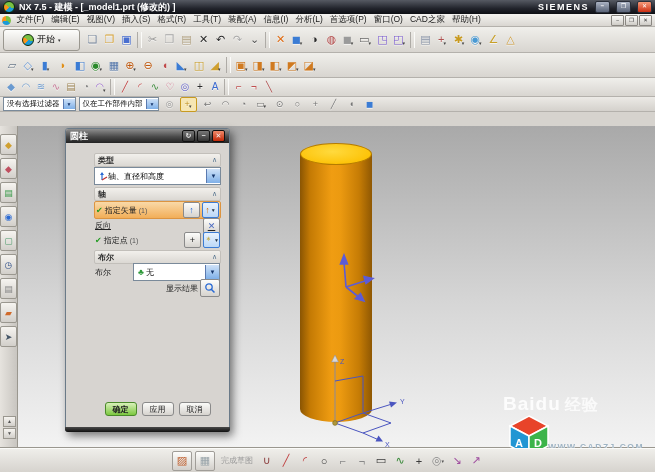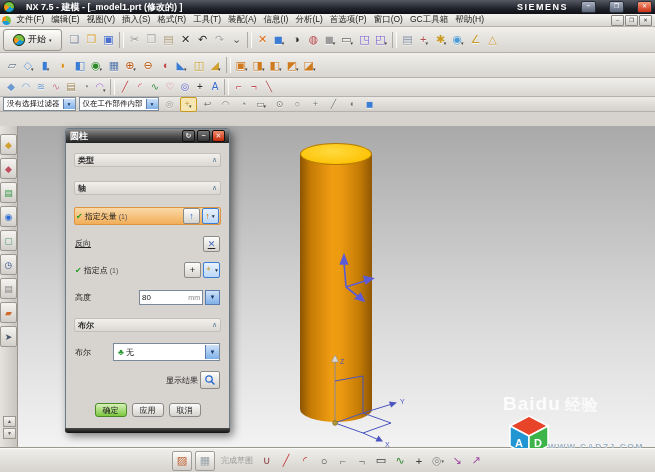--- a/index.html
+++ b/index.html
@@ -1,20 +1,20 @@
 <!DOCTYPE html>
 <html><head>
 <meta charset="utf-8">
 <style>
   html,body{margin:0;padding:0;background:#888;}
   .screen{position:relative;width:655px;height:472px;overflow:hidden;
     font-family:"Liberation Sans","DejaVu Sans",sans-serif;background:#d6d3ce;
     -webkit-font-smoothing:antialiased;}
   
-  .titlebar{position:absolute;top:0;left:0;width:655px;height:14px;display:flex;align-items:center;gap:11px;
+  .titlebar{position:absolute;top:0;left:0;width:655px;height:14px;display:flex;align-items:center;gap:4px;
     background:linear-gradient(#565a63,#22242c 60%,#0d0f14);color:#fff;font-size:9px;font-weight:bold;padding:0 3px;box-sizing:border-box;}
   .nx-logo{width:10px;height:10px;border-radius:50%;flex:none;
     background:conic-gradient(#7ac143 0 30%,#1b9ad6 30% 62%,#f7941d 62% 84%,#7ac143 84%);border:1px solid #0a2a0a;}
   .brand{margin-left:auto;letter-spacing:1.5px;font-size:9px;}
   .winbtn{width:13px;height:10px;flex:none;margin-left:2px;font-size:6px;line-height:9px;text-align:center;color:#fff;
     background:linear-gradient(#aab2c2,#5a6478);border:1px solid #2a2f3a;border-radius:2px;}
   .winbtn.close{background:linear-gradient(#f59a7a,#cc2e12);}
   
   .menubar{position:absolute;top:14px;left:0;width:655px;height:13px;display:flex;align-items:center;
     background:linear-gradient(#f4f3f0,#d9d6d1);border-bottom:1px solid #b4b1ac;font-size:8.5px;color:#1a1a1a;padding:0 2px;box-sizing:border-box;}
@@ -29,21 +29,21 @@
     background:linear-gradient(#f0efeb,#d8d5d0);border-bottom:1px solid #b4b1ac;padding:0 3px;}
   .tb1{top:27px;height:26px;}
   .tb2{top:53px;height:25px;}
   .tb3{top:78px;height:19px;}
   .tbi{width:17px;height:17px;display:flex;align-items:center;justify-content:center;flex:none;}
   .tbi .g{font-size:11px;line-height:1;text-shadow:0 1px 0 rgba(255,255,255,.6);}
   .tb3 .tbi{width:15px;height:15px;}
   .tb3 .tbi .g{font-size:10px;}
   .tbi .caret{font-size:5px;color:#444;margin-left:-1px;align-self:flex-end;padding-bottom:2px;}
   .tbi.sep{width:3px;height:16px;border-left:1px solid #aeaba6;border-right:1px solid #fbfbf9;margin:0 2px;}
-  .start-btn{display:flex;align-items:center;gap:3px;height:20px;padding:0 9px;margin-right:4px;
+  .start-btn{display:flex;align-items:center;gap:3px;height:20px;padding:0 18px;margin-right:4px;
     border:1px solid #9a978f;border-radius:3px;background:linear-gradient(#fdfdfb,#d8d5d0);font-size:9px;}
   .start-btn .caret{font-size:5px;color:#333;}
   
   .selbar{position:absolute;top:97px;left:0;width:655px;height:15px;display:flex;align-items:center;gap:3px;
     background:linear-gradient(#eceae6,#d4d1cc);border-bottom:1px solid #b4b1ac;padding:0 3px;box-sizing:border-box;}
   .sel-combo{display:flex;align-items:center;height:12px;background:#fff;border:1px solid #7a8a9a;font-size:7.5px;padding-left:3px;}
   .sel-combo .dd{width:11px;height:10px;margin-left:3px;display:flex;align-items:center;justify-content:center;
     background:linear-gradient(#cfe2f8,#7fb0e8);border-left:1px solid #5a7ab0;color:#15356a;font-size:5px;}
   .selbar .tbi{width:15px;height:13px;}
   .selbar .tbi .g{font-size:9px;}
@@ -78,21 +78,21 @@
   .wm-cube{left:506px;top:288px;}
   
   .dialog{position:absolute;left:65px;top:128px;width:165px;height:304px;z-index:40;display:flex;flex-direction:column;
     background:#d7d4d0;border:1px solid #6a7a88;border-radius:3px;box-shadow:3px 4px 9px rgba(0,0,0,.5);box-sizing:border-box;}
   .dlg-title{height:14px;flex:none;display:flex;align-items:center;padding:0 4px;gap:14px;border-radius:2px 2px 0 0;
     background:linear-gradient(#8f8f8f,#4a4a4a 55%,#222);color:#fff;font-size:9px;font-weight:bold;}
   .dtb-btns{margin-left:auto;display:flex;gap:2px;}
   .dtb{width:11px;height:10px;font-size:7px;line-height:9px;text-align:center;color:#eee;
     background:linear-gradient(#777,#333);border:1px solid #111;border-radius:2px;}
   .dtb.close{background:linear-gradient(#f08a6a,#c22808);}
-  .dlg-body{flex:1;display:flex;flex-direction:column;padding:8px;gap:12px;}
+  .dlg-body{flex:1;display:flex;flex-direction:column;padding:8px;gap:0;margin-left:20px;}
   .sect{height:12px;flex:none;display:flex;align-items:center;justify-content:space-between;padding:0 3px;margin-top:2px;
     background:linear-gradient(#f2f0ec,#dbd8d3);border:1px solid #c2bfba;border-radius:2px;font-size:8px;font-weight:bold;color:#2e2e2e;}
   .chev{color:#55738e;font-size:7px;font-weight:normal;}
   .row{height:16px;flex:none;display:flex;align-items:center;gap:2px;font-size:8px;color:#222;padding:0 1px;}
   .row .spacer{flex:1;}
   .hlrow{background:linear-gradient(#f9d9a8,#f2ae58);border:1px solid #dc9440;border-radius:2px;}
   .chk{color:#1f9a1f;font-size:8px;font-weight:bold;}
   .cnt{font-size:7px;color:#555;}
   .dbtn{width:15px;height:14px;flex:none;display:flex;align-items:center;justify-content:center;font-size:9px;
     background:linear-gradient(#fdfdfb,#d6d3ce);border:1px solid #8a8a8a;border-radius:2px;}
@@ -106,21 +106,21 @@
   .bicon{color:#2f9a3a;font-size:9px;margin:0 2px;}
   .dlbl{width:36px;flex:none;}
   .input{width:58px;height:13px;display:flex;align-items:center;background:#fff;border:1px solid #7a8a9a;font-size:8px;padding:0 2px;}
   .input .val.sel{background:#2f5fc0;color:#fff;padding:0 2px;}
   .input .unit{margin-left:auto;color:#888;font-size:7px;}
   .spin{width:13px;height:13px;flex:none;display:flex;align-items:center;justify-content:center;font-size:6px;color:#15356a;
     background:linear-gradient(#cfe2f8,#7fb0e8);border:1px solid #5a7ab0;}
   .btnrow{margin-top:auto;display:flex;justify-content:center;gap:5px;padding:3px 0 2px;}
   .btnrow button{font-family:inherit;font-size:8px;height:14px;padding:0 7px;border:1px solid #8a8a8a;border-radius:3px;
     background:linear-gradient(#fbfbf9,#d6d3ce);color:#222;}
-  .btnrow button.ok{background:linear-gradient(#d8f0ba,#7cc83e);border-color:#4a8a2a;font-weight:normal;}
+  .btnrow button.ok{background:linear-gradient(#d8f0ba,#7cc83e);border-color:#4a8a2a;font-weight:bold;}
   .grip{height:5px;flex:none;background:linear-gradient(#4a4a4a,#101010);border-radius:0 0 3px 3px;margin:1px -1px -1px;}
   
   .bottombar{position:absolute;top:448px;left:0;width:655px;height:24px;display:flex;align-items:center;gap:3px;box-sizing:border-box;
     background:linear-gradient(#efeeea,#d6d3ce);border-top:1px solid #fbfbf9;box-shadow:0 -1px 0 #9a978f;padding-left:172px;}
   .bb-btn{width:18px;height:18px;flex:none;display:flex;align-items:center;justify-content:center;font-size:11px;
     background:linear-gradient(#fdfdfb,#d2cfca);border:1px solid #a09d98;border-radius:2px;}
   .bb-label{font-size:8px;color:#9a9a9a;margin:0 3px;white-space:nowrap;}
   .bbi{width:16px;height:16px;display:flex;align-items:center;justify-content:center;flex:none;}
   .bbi .g{font-size:11px;}
   .bbi .caret{font-size:5px;color:#555;}
@@ -146,21 +146,21 @@
       <span class="menu-item">编辑(E)</span>
       <span class="menu-item">视图(V)</span>
       <span class="menu-item">插入(S)</span>
       <span class="menu-item">格式(R)</span>
       <span class="menu-item">工具(T)</span>
       <span class="menu-item">装配(A)</span>
       <span class="menu-item">信息(I)</span>
       <span class="menu-item">分析(L)</span>
       <span class="menu-item">首选项(P)</span>
       <span class="menu-item">窗口(O)</span>
-      <span class="menu-item">GC工具箱</span>
+      <span class="menu-item">CAD之家</span>
       <span class="menu-item">帮助(H)</span>
     </div>
   <div class="docbtns" style="position:absolute;top:15px;right:3px;z-index:5;">
     <span class="docbtn">−</span>
     <span class="docbtn">❐</span>
     <span class="docbtn">✕</span>
   </div>
 
   <div class="toolbar tb1">
     <span class="start-btn">
@@ -566,20 +566,29 @@
         <span class="dtb">↻</span>
         <span class="dtb">−</span>
         <span class="dtb close">✕</span>
       </span>
     </div>
     <div class="dlg-body">
       <div class="sect">
         <span>类型</span>
         <span class="chev">∧</span>
       </div>
+      <div class="combo">
+        <svg width="11" height="11">
+          <line x1="5" y1="9" x2="5" y2="2" stroke="#2a6ad4" stroke-width="1.2"></line>
+          <polygon points="5,1 3,4 7,4" fill="#2a6ad4"></polygon>
+          <line x1="5" y1="9" x2="10" y2="6" stroke="#c03030" stroke-width="1.2"></line>
+        </svg>
+        <span class="ctext">轴、直径和高度</span>
+        <span class="dd">▼</span>
+      </div>
 
       <div class="sect">
         <span>轴</span>
         <span class="chev">∧</span>
       </div>
       <div class="row hlrow">
         <span class="chk">✔</span>
         <span>指定矢量</span>
         <span class="cnt">(1)</span>
         <span class="spacer"></span>
@@ -605,29 +614,20 @@
         <span class="spacer"></span>
         <span class="dbtn">
             <span>+</span>
           </span>
         <span class="dbtn hl">
             <span class="gp">＊</span>
             <span class="caret">▼</span>
           </span>
       </div>
 
-      <div class="row" style="height:14px;">
-        <span class="dlbl">高度</span>
-        <span class="spacer"></span>
-        <span class="input">
-          <span class="val">80</span>
-          <span class="unit">mm</span>
-        </span>
-        <span class="spin">▼</span>
-      </div>
 
       <div class="sect">
         <span>布尔</span>
         <span class="chev">∧</span>
       </div>
       <div class="row">
         <span class="dlbl">布尔</span>
         <span class="combo grow">
           <span class="bicon">♣</span>
           <span class="ctext">无</span>

